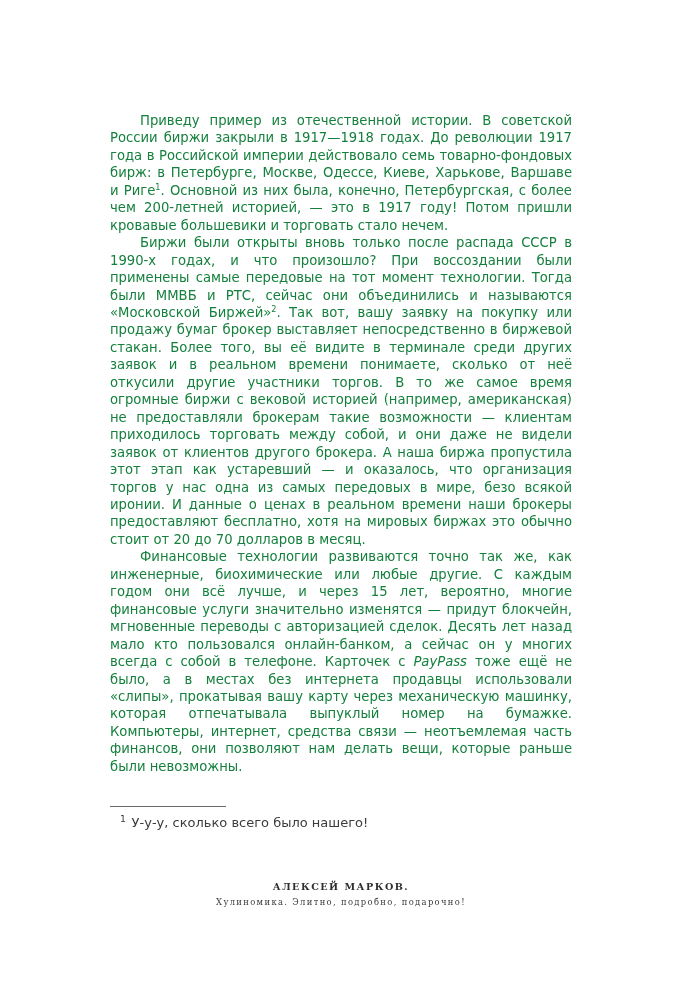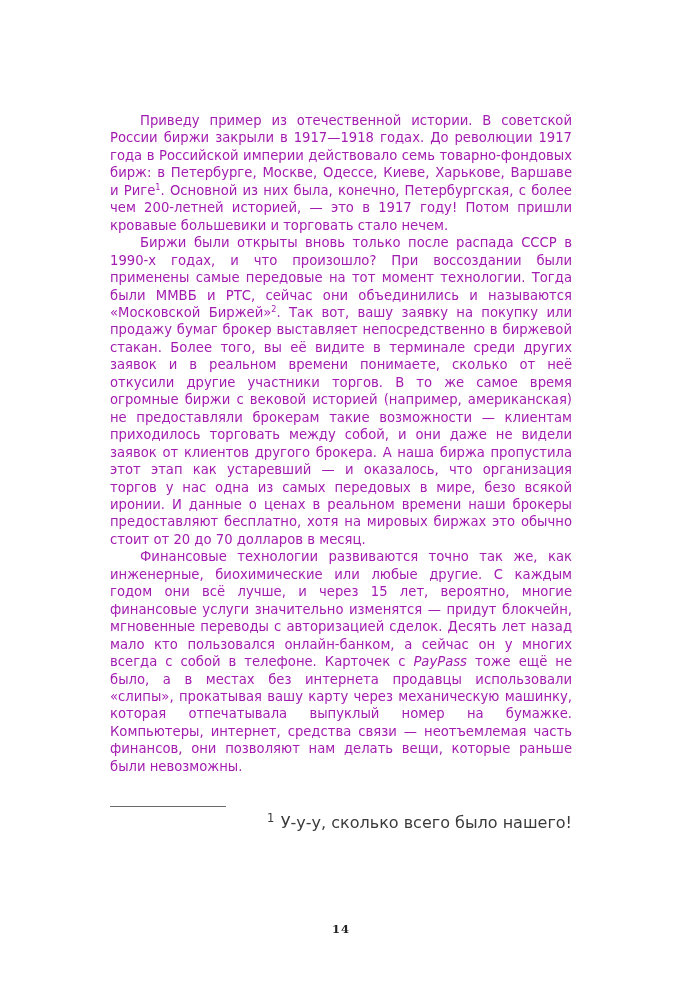--- a/index.html
+++ b/index.html
@@ -33,21 +33,21 @@
     width: 462px;
   }
 
   .para {
     margin: 0;
     text-align: justify;
     text-justify: inter-word;
     text-indent: 30px;
     font-size: 13.2px;
     line-height: 17.45px;
-    color: #a21caf;
+    color: #15803d;
     hyphens: manual;
     -webkit-hyphens: manual;
   }
 
   .para i {
   }
 
   sup {
     font-size: 0.62em;
     vertical-align: super;
@@ -64,26 +64,25 @@
 
   .fn-rule {
     width: 116px;
     height: 0;
     border-top: 1px solid #6a6a6a;
     margin: 0 0 9px 0;
   }
 
   .fn-line {
     margin: 0 0 3px 0;
-    font-size: 16px;
+    font-size: 13px;
     line-height: 14.6px;
     color: #3b3b3b;
     padding-left: 22px;
     text-indent: -12px;
-    text-align: right;
   }
 
   .fn-line sup {
     font-size: 0.72em;
     margin-right: 1.5px;
   }
 
   
   .footer {
     position: absolute;
@@ -133,16 +132,19 @@
     <p class="para">Приведу пример из отечественной истории. В советской России биржи закрыли в 1917—1918 годах. До революции 1917 года в Российской империи действовало семь товарно-фондовых бирж: в Петербурге, Москве, Одессе, Киеве, Харькове, Варшаве и Риге<sup>1</sup>. Основной из них была, конечно, Петербургская, с более чем 200-летней историей, — это в 1917 году! Потом пришли кровавые большевики и торговать стало нечем.</p>
     <p class="para">Биржи были открыты вновь только после распада СССР в 1990-х годах, и что произошло? При воссоздании были применены самые передовые на тот момент технологии. Тогда были ММВБ и РТС, сейчас они объединились и называются «Московской Биржей»<sup>2</sup>. Так вот, вашу заявку на покупку или продажу бумаг брокер выставляет непосредственно в биржевой стакан. Более того, вы её видите в терминале среди других заявок и в реальном времени понимаете, сколько от неё откусили другие участники торгов. В то же самое время огромные биржи с вековой историей (например, американская) не предоставляли брокерам такие возможности — клиентам приходилось торговать между собой, и они даже не видели заявок от клиентов другого брокера. А наша биржа пропустила этот этап как устаревший — и оказалось, что организация торгов у нас одна из самых передовых в мире, безо всякой иронии. И данные о ценах в реальном времени наши брокеры предоставляют бесплатно, хотя на мировых биржах это обычно стоит от 20 до 70 долларов в месяц.</p>
     <p class="para">Финансовые технологии развиваются точно так же, как инженерные, биохимические или любые другие. С каждым годом они всё лучше, и через 15 лет, вероятно, многие финансовые услуги значительно изменятся — придут блокчейн, мгновенные переводы с авторизацией сделок. Десять лет назад мало кто пользовался онлайн-банком, а сейчас он у многих всегда с собой в телефоне. Карточек с <i>PayPass</i> тоже ещё не было, а в местах без интернета продавцы использовали «слипы», прокатывая вашу карту через механическую машинку, которая отпечатывала выпуклый номер на бумажке. Компьютеры, интернет, средства связи — неотъемлемая часть финансов, они позволяют нам делать вещи, которые раньше были невозможны.</p>
   </div>
 
   <div class="footnotes">
     <div class="fn-rule"></div>
     <p class="fn-line"><sup>1</sup> У-у-у, сколько всего было нашего!</p>
   </div>
 
+  <div class="footer">
+    <p class="footer-author">АЛЕКСЕЙ МАРКОВ.</p>
+    <p class="footer-subtitle">Хулиномика. Элитно, подробно, подарочно!</p>
+  </div>
 
-  <div class="page-number">14</div>
 
 </div>
 
 </body></html>

